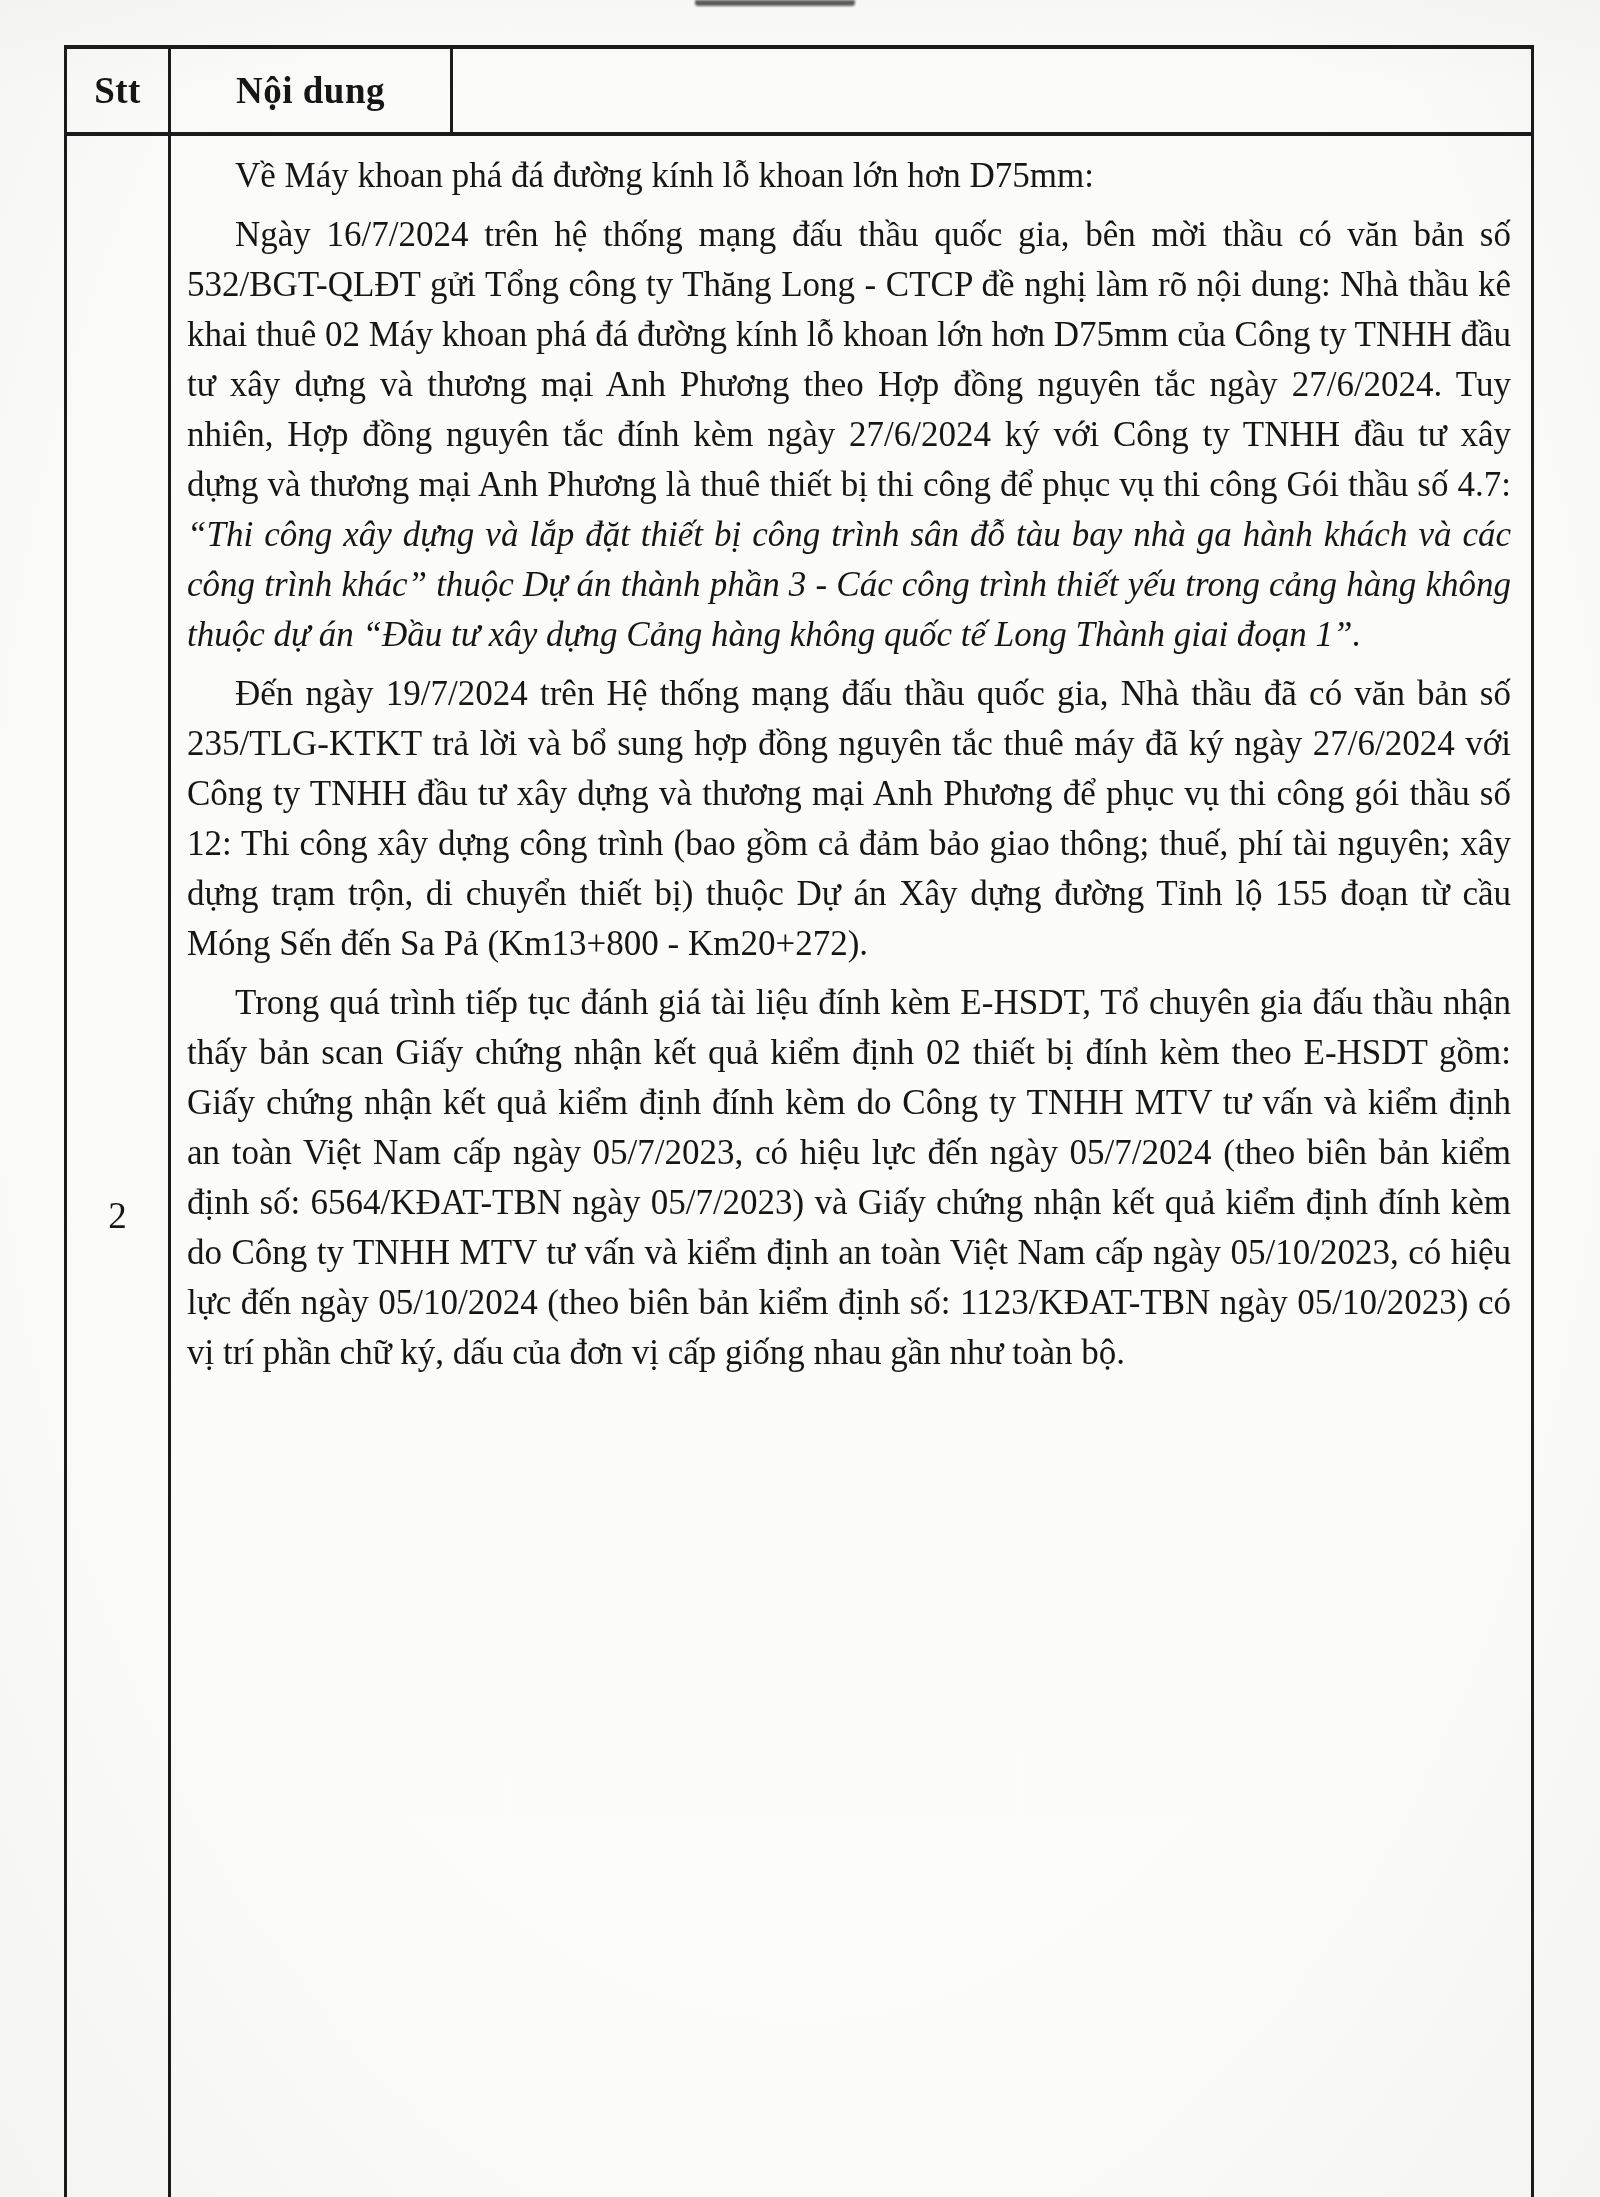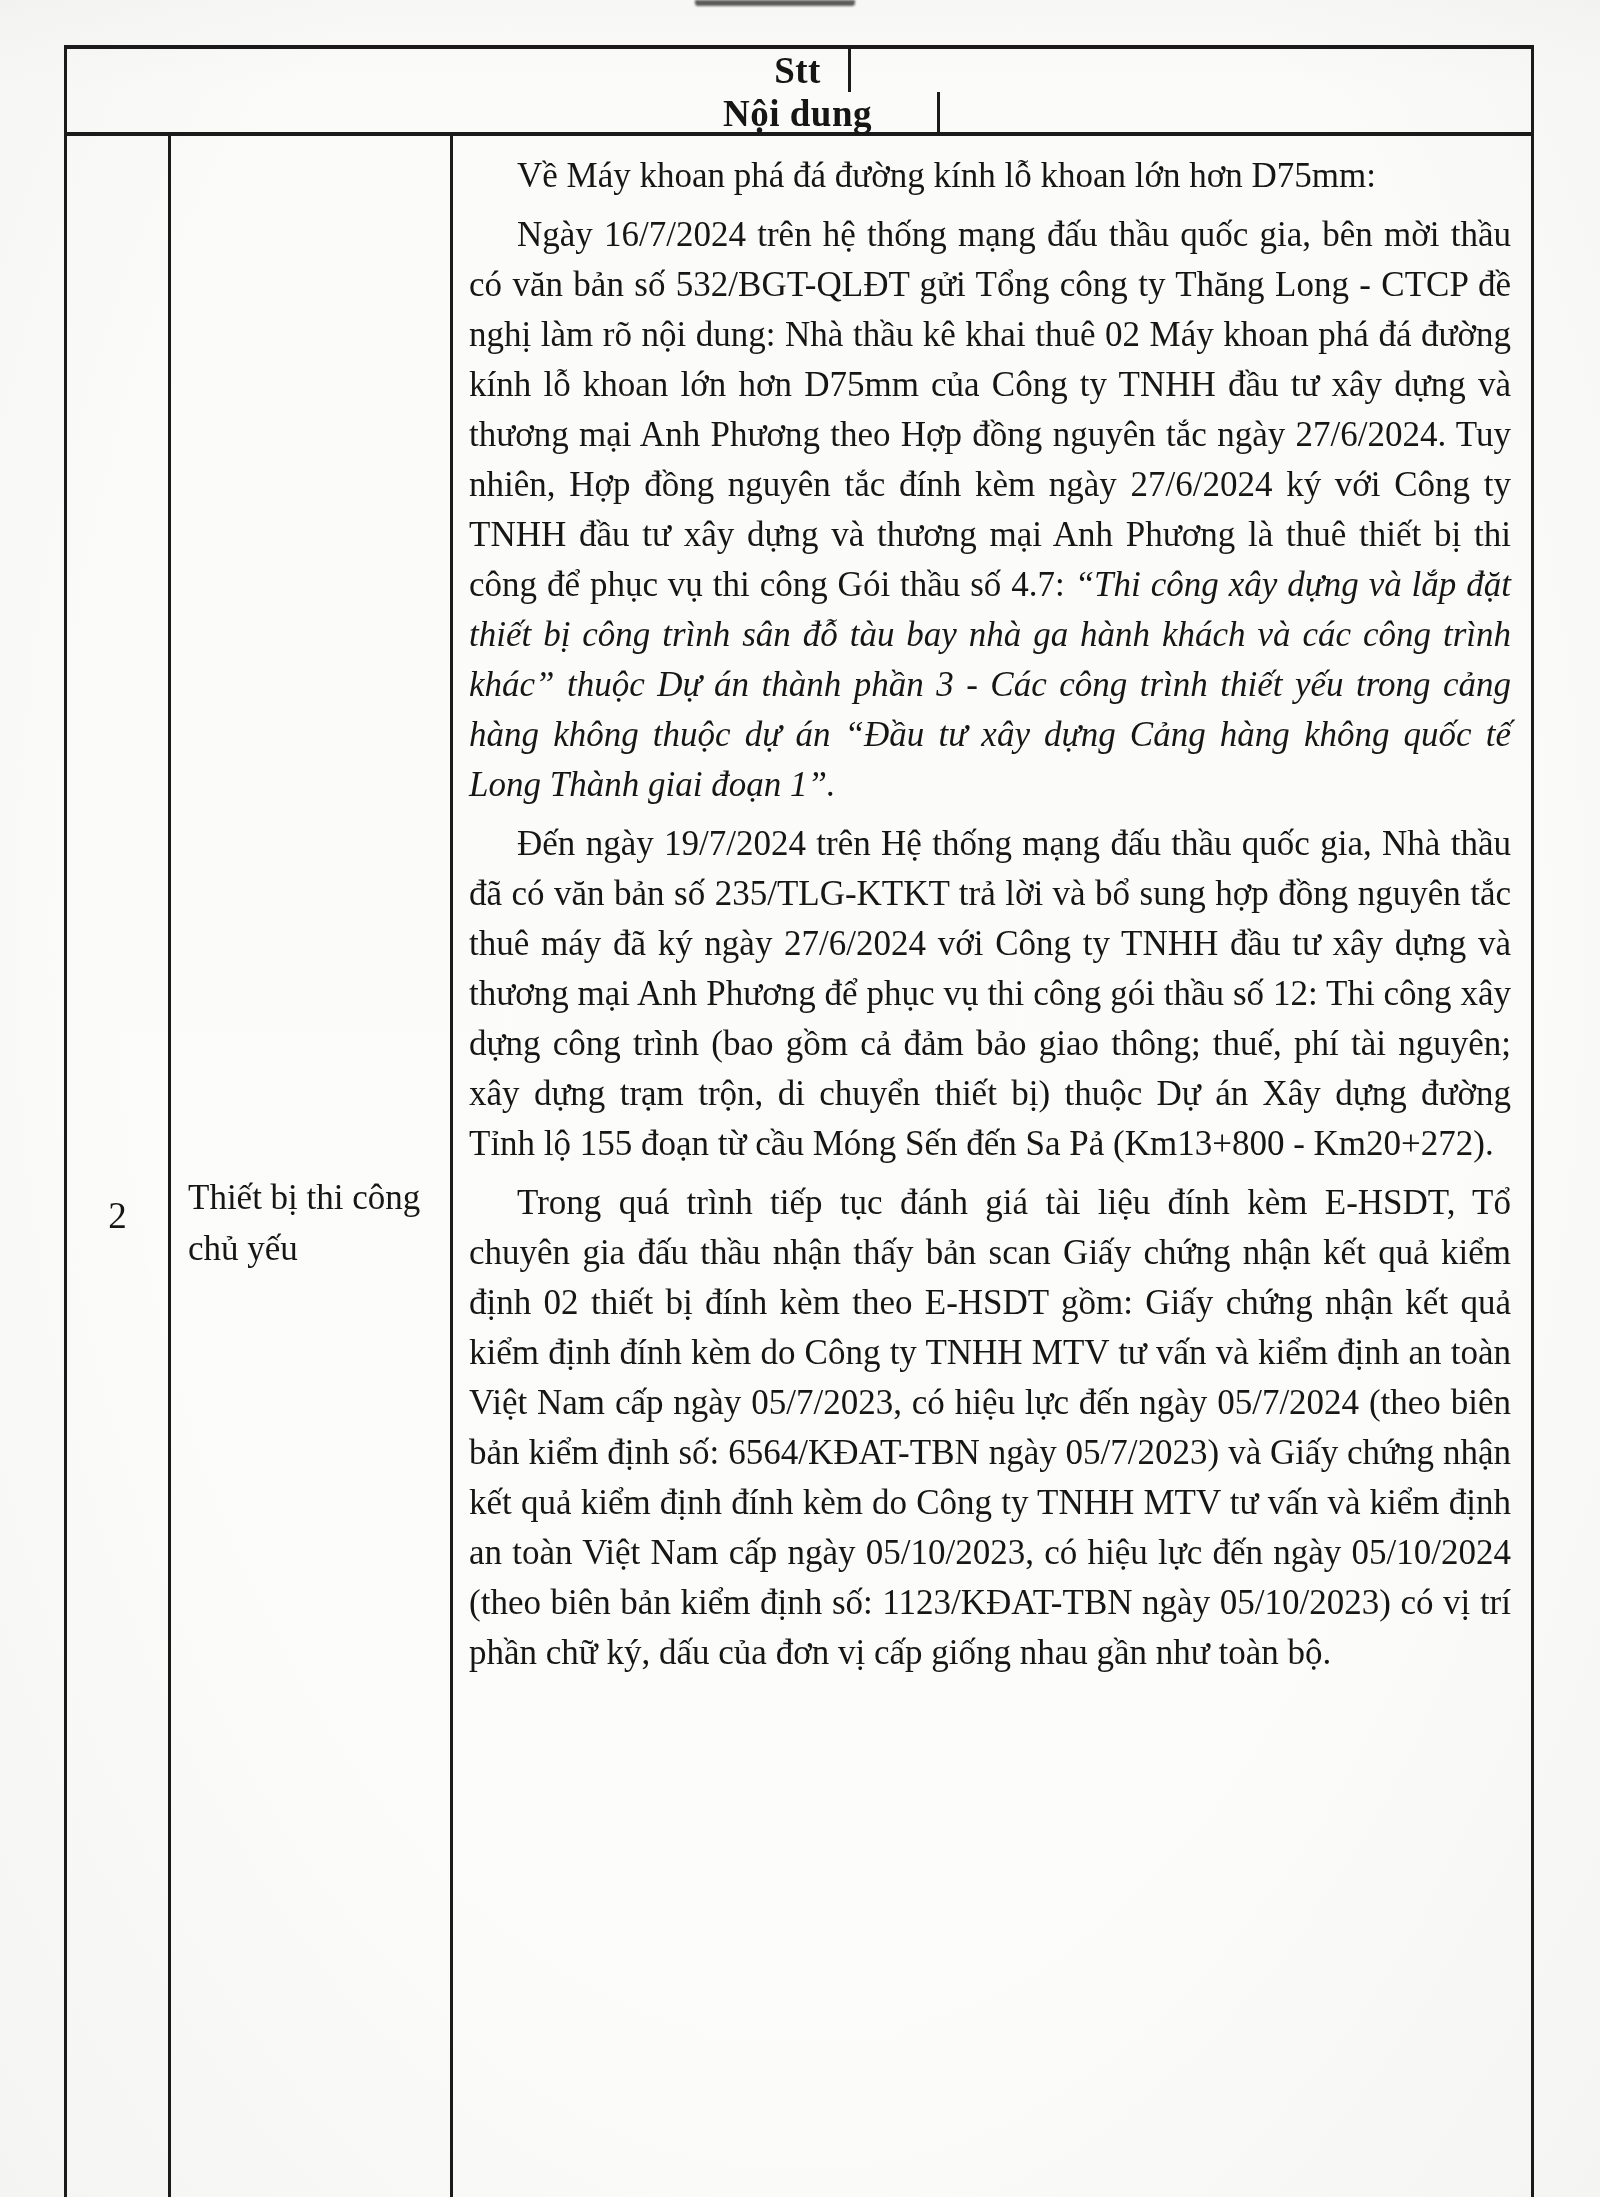--- a/index.html
+++ b/index.html
@@ -38,26 +38,25 @@
     height: 2152px;
     border-top: 4px solid #1b1b1b;
     border-left: 3px solid #1b1b1b;
     border-right: 3px solid #1b1b1b;
     box-sizing: border-box;
     display: flex;
     flex-direction: column;
   }
   .header-row {
     display: flex;
-    flex-direction: column;
+    flex-direction: row;
     height: 87px;
     border-bottom: 4px solid #1b1b1b;
     box-sizing: border-box;
     flex: 0 0 auto;
-    align-items: center;
   }
   .body-row {
     display: flex;
     flex-direction: row;
     flex: 1 1 auto;
     min-height: 0;
   }
   .cell {
     box-sizing: border-box;
   }
@@ -117,23 +116,20 @@
       <div class="cell col-stt header-cell">Stt</div>
       <div class="cell col-nd header-cell">Nội dung</div>
     </div>
 
     <div class="body-row">
 
       <div class="cell col-stt body-stt">
         <div class="row-number">2</div>
       </div>
 
-      <div class="cell col-nd body-nd">
-        <span>Thiết bị thi công chủ yếu</span>
-      </div>
 
       <div class="cell col-lydo body-lydo">
         <p>
           <span>Về Máy khoan phá đá đường kính lỗ khoan lớn hơn D75mm:</span>
         </p>
         <p>
           <span>Ngày 16/7/2024 trên hệ thống mạng đấu thầu quốc gia, bên mời thầu có văn bản số 532/BGT-QLĐT gửi Tổng công ty Thăng Long - CTCP đề nghị làm rõ nội dung: Nhà thầu kê khai thuê 02 Máy khoan phá đá đường kính lỗ khoan lớn hơn D75mm của Công ty TNHH đầu tư xây dựng và thương mại Anh Phương theo Hợp đồng nguyên tắc ngày 27/6/2024. Tuy nhiên, Hợp đồng nguyên tắc đính kèm ngày 27/6/2024  ký với Công ty TNHH đầu tư xây dựng và thương mại Anh Phương là thuê thiết bị thi công để phục vụ thi công Gói thầu số 4.7: </span><span class="italic">“Thi công xây dựng và lắp đặt thiết bị công trình sân đỗ tàu bay nhà ga hành khách và các công trình khác” thuộc Dự án thành phần 3 - Các công trình thiết yếu trong cảng hàng không thuộc dự án “Đầu tư xây dựng Cảng hàng không quốc tế Long Thành giai đoạn 1”.</span>
         </p>
         <p>
           <span>Đến ngày 19/7/2024 trên Hệ thống mạng đấu thầu quốc gia, Nhà thầu đã có văn bản số 235/TLG-KTKT trả lời và bổ sung hợp đồng nguyên tắc thuê máy đã ký ngày 27/6/2024 với Công ty TNHH đầu tư xây dựng và thương mại Anh Phương để phục vụ thi công gói thầu số 12: Thi công xây dựng công trình (bao gồm cả đảm bảo giao thông; thuế, phí tài nguyên; xây dựng trạm trộn, di chuyển thiết bị) thuộc Dự án Xây dựng đường Tỉnh lộ 155 đoạn từ cầu Móng Sến đến Sa Pả (Km13+800 - Km20+272).</span>

